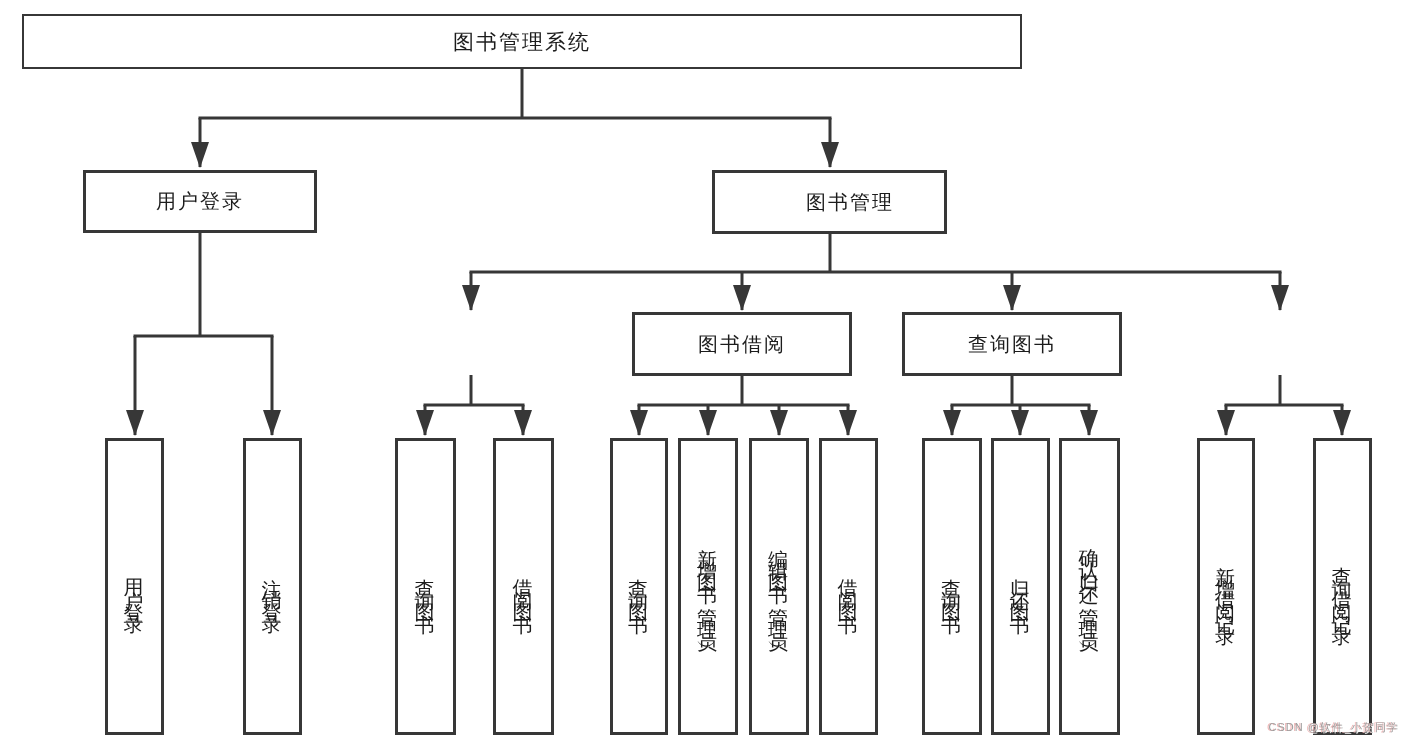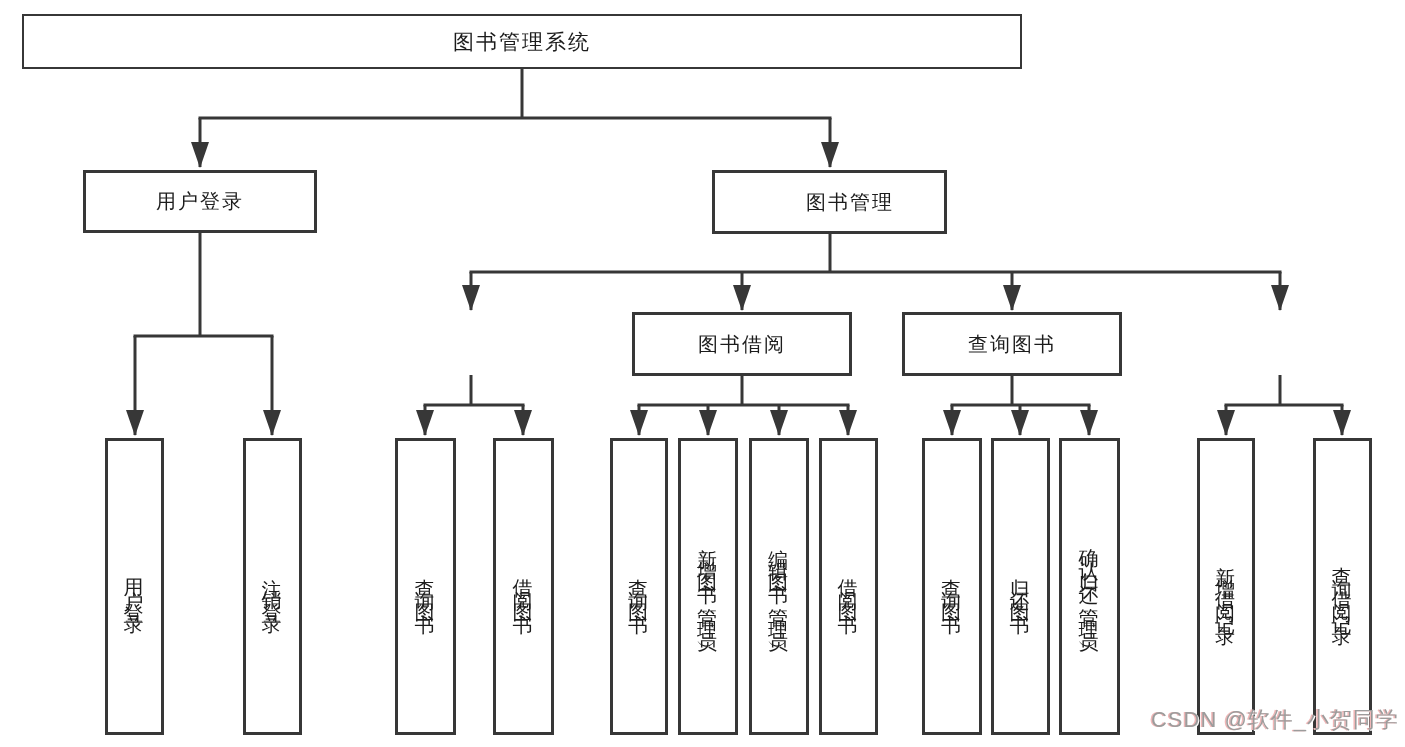--- a/index.html
+++ b/index.html
@@ -79,21 +79,21 @@
   #n-g1c3 {left:819px; width:59px;}
   #n-g2c0 {left:922px; width:60px;}
   #n-g2c1 {left:991px; width:59px;}
   #n-g2c2 {left:1059px;width:61px;}
   #n-g3c0 {left:1197px;width:58px;}
   #n-g3c1 {left:1313px;width:59px;}
   .watermark{
     position:absolute;
     right:6px;
     bottom:5px;
-    font-size:22px;
+    font-size:11px;
     color:var(--watermark);
     letter-spacing:1px;
     text-shadow:-1.5px 0 0 var(--watermark_shadow), 1px 1px 0 #ffffff;
   }
 </style>
 </head>
 <body>
 
 <div class="stage">
 

